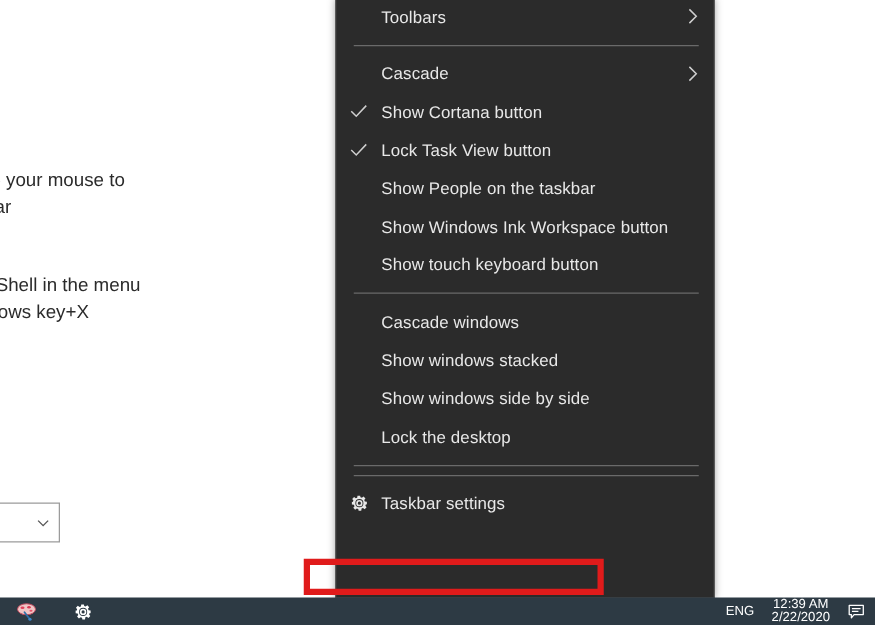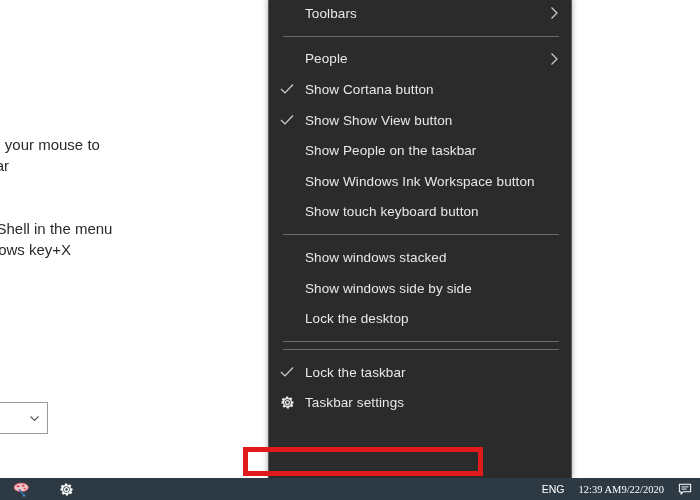--- a/index.html
+++ b/index.html
@@ -143,27 +143,28 @@
     font-size: 10px;
   }
   #tray-lang {
     padding: 0 8px;
     font-size: 10.5px;
     color: #ffffff;
     font-family: "Liberation Sans", sans-serif;
   }
   #tray-clock {
     display: flex;
+    flex-direction: column;
     align-items: center;
     justify-content: flex-end;
     line-height: 11px;
     font-size: 10.5px;
     padding: 0 6px;
     color: #ffffff;
-    font-family: Liberation Serif, serif;
+    font-family: Liberation Sans, sans-serif;
   }
   #tray-notify {
     width: 30px;
     display: flex;
     align-items: center;
     justify-content: center;
   }
 </style>
 </head>
 <body>
@@ -199,21 +200,21 @@
             <path d="M1.5 1.5 L7 7 L1.5 12.5" fill="none" stroke="#d0d0d0" stroke-width="1.2"></path>
           </svg>
         </span>
       </div>
     </div>
     <div class="separator"></div>
 
     <div class="menu-group">
       <div class="menu-item">
         <span class="gutter"></span>
-        <span class="label">People</span>
+        <span class="label">Cascade</span>
         <span class="submenu-arrow">
           <svg width="9" height="14" viewBox="0 0 9 14">
             <path d="M1.5 1.5 L7 7 L1.5 12.5" fill="none" stroke="#d0d0d0" stroke-width="1.2"></path>
           </svg>
         </span>
       </div>
 
       <div class="menu-item">
         <span class="gutter check">
           <svg width="14" height="12" viewBox="0 0 14 12">
@@ -223,21 +224,21 @@
         <span class="label">Show Cortana button</span>
         <span class="submenu-arrow"></span>
       </div>
 
       <div class="menu-item">
         <span class="gutter check">
           <svg width="14" height="12" viewBox="0 0 14 12">
             <path d="M1 6 L5 10 L13 1.5" fill="none" stroke="#cfcfcf" stroke-width="1.2"></path>
           </svg>
         </span>
-        <span class="label">Show Show View button</span>
+        <span class="label">Lock Task View button</span>
         <span class="submenu-arrow"></span>
       </div>
 
       <div class="menu-item">
         <span class="gutter"></span>
         <span class="label">Show People on the taskbar</span>
         <span class="submenu-arrow"></span>
       </div>
 
       <div class="menu-item">
@@ -250,48 +251,44 @@
         <span class="gutter"></span>
         <span class="label">Show touch keyboard button</span>
         <span class="submenu-arrow"></span>
       </div>
     </div>
     <div class="separator"></div>
 
     <div class="menu-group">
       <div class="menu-item">
         <span class="gutter"></span>
+        <span class="label">Cascade windows</span>
+        <span class="submenu-arrow"></span>
+      </div>
+      <div class="menu-item">
+        <span class="gutter"></span>
         <span class="label">Show windows stacked</span>
         <span class="submenu-arrow"></span>
       </div>
       <div class="menu-item">
         <span class="gutter"></span>
         <span class="label">Show windows side by side</span>
         <span class="submenu-arrow"></span>
       </div>
       <div class="menu-item">
         <span class="gutter"></span>
         <span class="label">Lock the desktop</span>
         <span class="submenu-arrow"></span>
       </div>
     </div>
     <div class="separator"></div>
 
     <div class="separator"></div>
 
     <div class="menu-group">
-      <div class="menu-item">
-        <span class="gutter check">
-          <svg width="14" height="12" viewBox="0 0 14 12">
-            <path d="M1 6 L5 10 L13 1.5" fill="none" stroke="#cfcfcf" stroke-width="1.2"></path>
-          </svg>
-        </span>
-        <span class="label">Lock the taskbar</span>
-        <span class="submenu-arrow"></span>
-      </div>
 
       <div class="menu-item">
         <span class="gutter gear">
           <svg width="15" height="15" viewBox="0 0 20 20">
             <path fill="#e8e8e8" d="M10 6.6a3.4 3.4 0 1 0 0 6.8 3.4 3.4 0 0 0 0-6.8zm0 5.1a1.7 1.7 0 1 1 0-3.4 1.7 1.7 0 0 1 0 3.4z"></path>
             <path fill="#e8e8e8" d="M18 11.4v-2.8l-2.2-.36a6.1 6.1 0 0 0-.62-1.5l1.3-1.8-2-2-1.8 1.3a6.1 6.1 0 0 0-1.5-.62L10.8 2h-2.8l-.36 2.2a6.1 6.1 0 0 0-1.5.62l-1.8-1.3-2 2 1.3 1.8a6.1 6.1 0 0 0-.62 1.5L2 8.6v2.8l2.2.36c.14.53.35 1.03.62 1.5l-1.3 1.8 2 2 1.8-1.3c.47.27.97.48 1.5.62L9.2 18h2.8l.36-2.2c.53-.14 1.03-.35 1.5-.62l1.8 1.3 2-2-1.3-1.8c.27-.47.48-.97.62-1.5L18 11.4zm-8 2.9a4.3 4.3 0 1 1 0-8.6 4.3 4.3 0 0 1 0 8.6z"></path>
           </svg>
         </span>
         <span class="label">Taskbar settings</span>
         <span class="submenu-arrow"></span>
@@ -317,21 +314,21 @@
       <svg width="15" height="15" viewBox="0 0 20 20">
         <path fill="#ffffff" d="M10 6.6a3.4 3.4 0 1 0 0 6.8 3.4 3.4 0 0 0 0-6.8zm0 5.1a1.7 1.7 0 1 1 0-3.4 1.7 1.7 0 0 1 0 3.4z"></path>
         <path fill="#ffffff" d="M18 11.4v-2.8l-2.2-.36a6.1 6.1 0 0 0-.62-1.5l1.3-1.8-2-2-1.8 1.3a6.1 6.1 0 0 0-1.5-.62L10.8 2h-2.8l-.36 2.2a6.1 6.1 0 0 0-1.5.62l-1.8-1.3-2 2 1.3 1.8a6.1 6.1 0 0 0-.62 1.5L2 8.6v2.8l2.2.36c.14.53.35 1.03.62 1.5l-1.3 1.8 2 2 1.8-1.3c.47.27.97.48 1.5.62L9.2 18h2.8l.36-2.2c.53-.14 1.03-.35 1.5-.62l1.8 1.3 2-2-1.3-1.8c.27-.47.48-.97.62-1.5L18 11.4zm-8 2.9a4.3 4.3 0 1 1 0-8.6 4.3 4.3 0 0 1 0 8.6z"></path>
       </svg>
     </div>
 
     <div id="tray">
       <span id="tray-lang">ENG</span>
       <span id="tray-clock">
         <span>12:39 AM</span>
-        <span>9/22/2020</span>
+        <span>2/22/2020</span>
       </span>
       <span id="tray-notify">
         <svg width="14" height="13" viewBox="0 0 16 15">
           <path d="M1.5 1.5 H14.5 V10 H6 L3.5 13 V10 H1.5 Z" fill="none" stroke="#ffffff" stroke-width="1.2" stroke-linejoin="round"></path>
           <path d="M4 4.5 H12 M4 7 H10" stroke="#ffffff" stroke-width="1.1"></path>
         </svg>
       </span>
     </div>
   </div>
 

